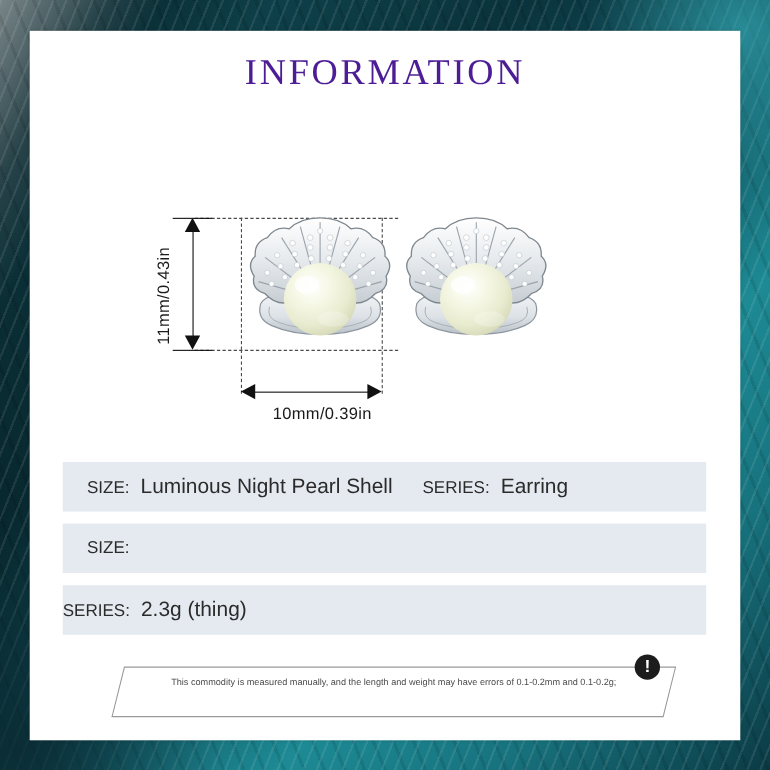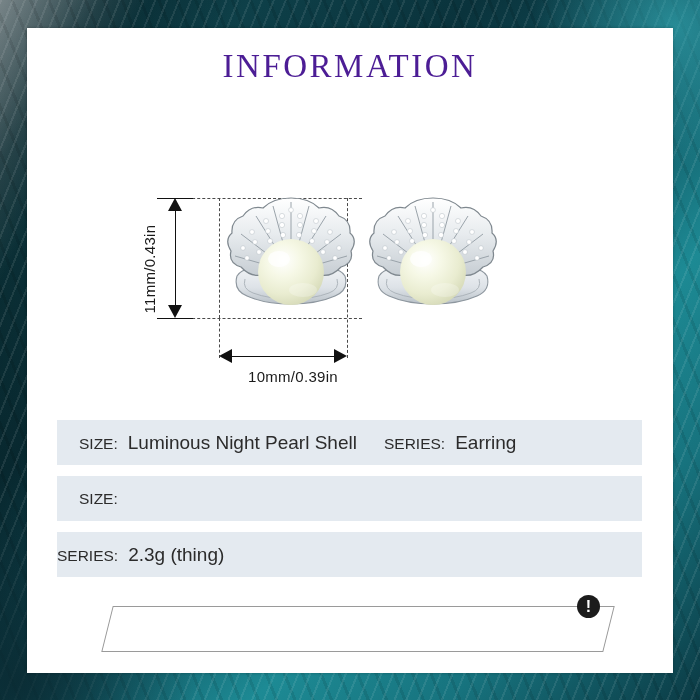--- a/index.html
+++ b/index.html
@@ -437,17 +437,18 @@
       <div class="spec-cell right">
         <span class="spec-key">SERIES:</span>
         <span class="spec-val">2.3g (thing)</span>
       </div>
     </div>
   </div>
 
   <div class="disclaimer-wrap">
     <div class="disclaimer-box"></div>
     <div class="disclaimer-text">
+      <div>This commodity is measured manually, and the length and weight may have errors of 0.1-0.2mm and 0.1-0.2g;</div>
     </div>
     <div class="alert-badge">!</div>
   </div>
 
 </div>
 
 </body></html>

